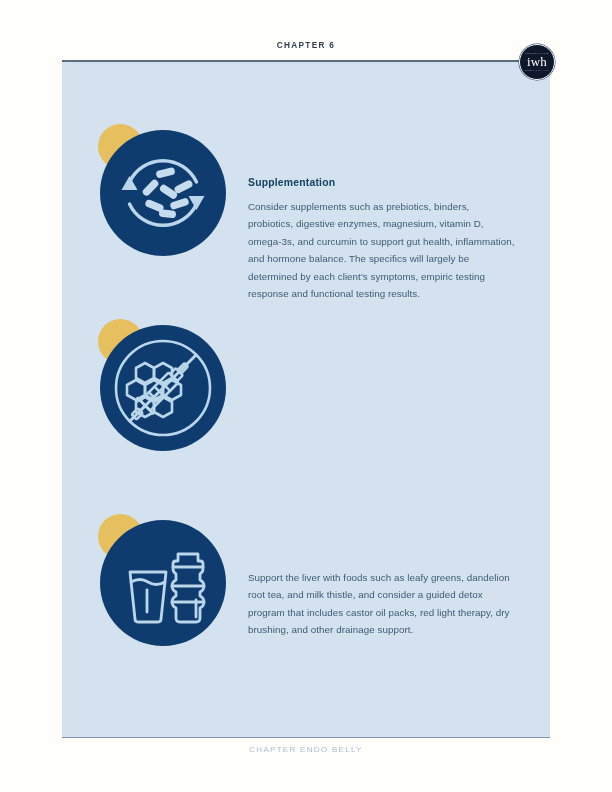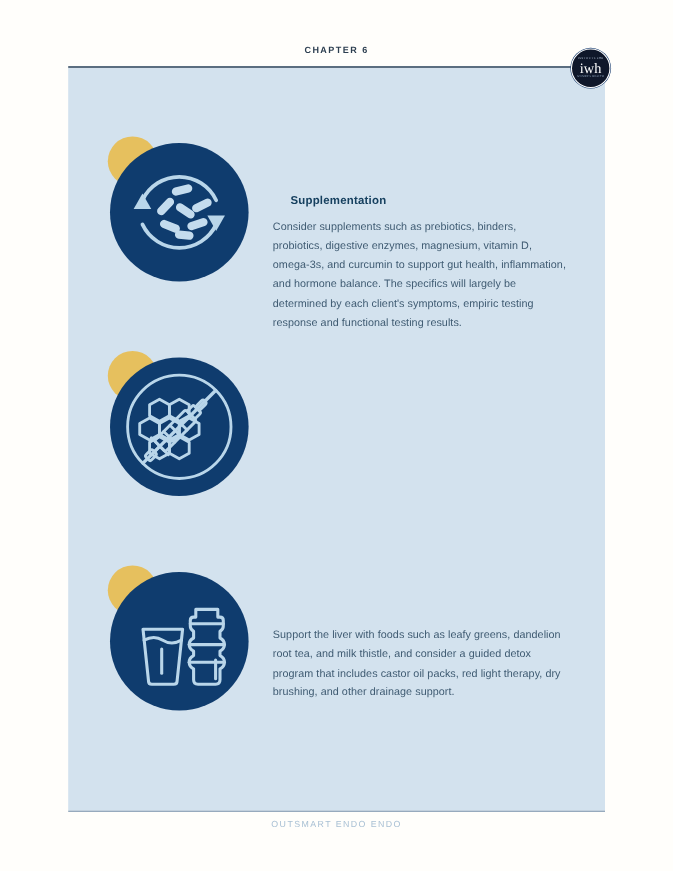--- a/index.html
+++ b/index.html
@@ -154,21 +154,21 @@
     width: 268px;
   }
   .tb-1 { top: 52px; }
   .tb-2 { top: 250px; }
 
   .sec-title {
     font-size: 10.4px;
     font-weight: 700;
     color: #16405f;
     letter-spacing: 0.2px;
-    margin: 0 0 9px 16px;
+    margin: 0 0 9px 0;
     line-height: 13px;
   }
   .sec-body {
     font-size: 9.8px;
     color: #3f5b72;
     line-height: 17.4px;
     letter-spacing: 0.05px;
     margin: 0;
   }
 
@@ -306,15 +306,15 @@
             </g>
           </svg>
         </div>
       </div>
 
     </div>
 
   </div>
 
   <div class="footer-rule"></div>
-  <div class="footer-label">OUTSMART ENDO ENDO</div>
+  <div class="footer-label">CHAPTER ENDO BELLY</div>
 
 </div>
 
 </body></html>

